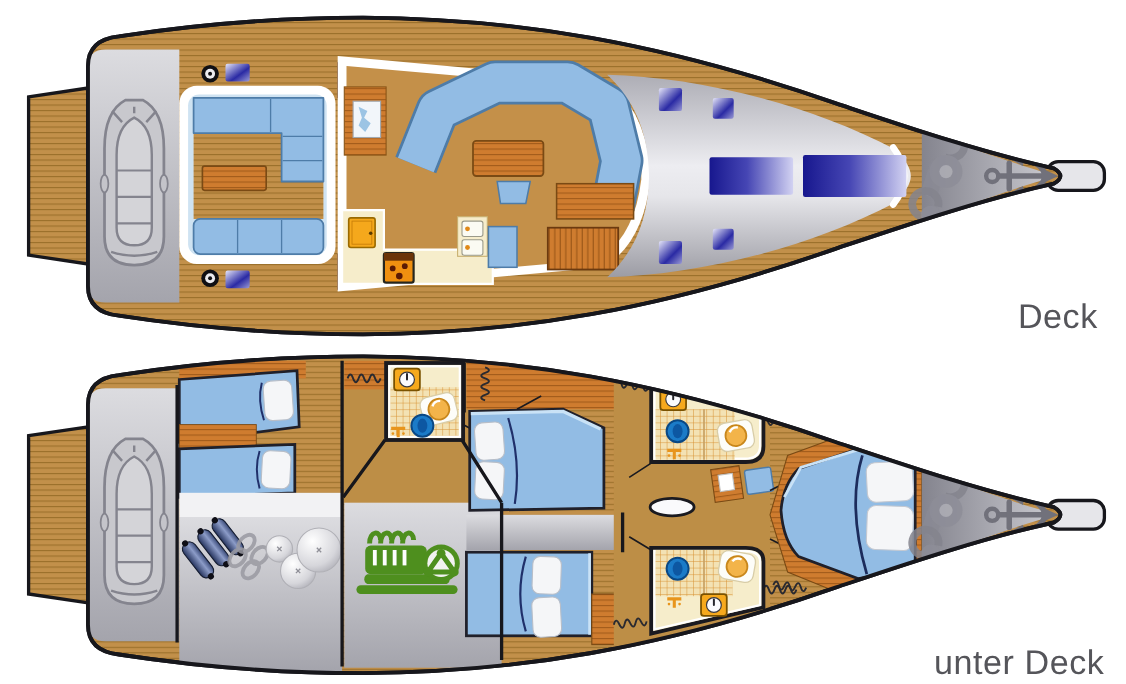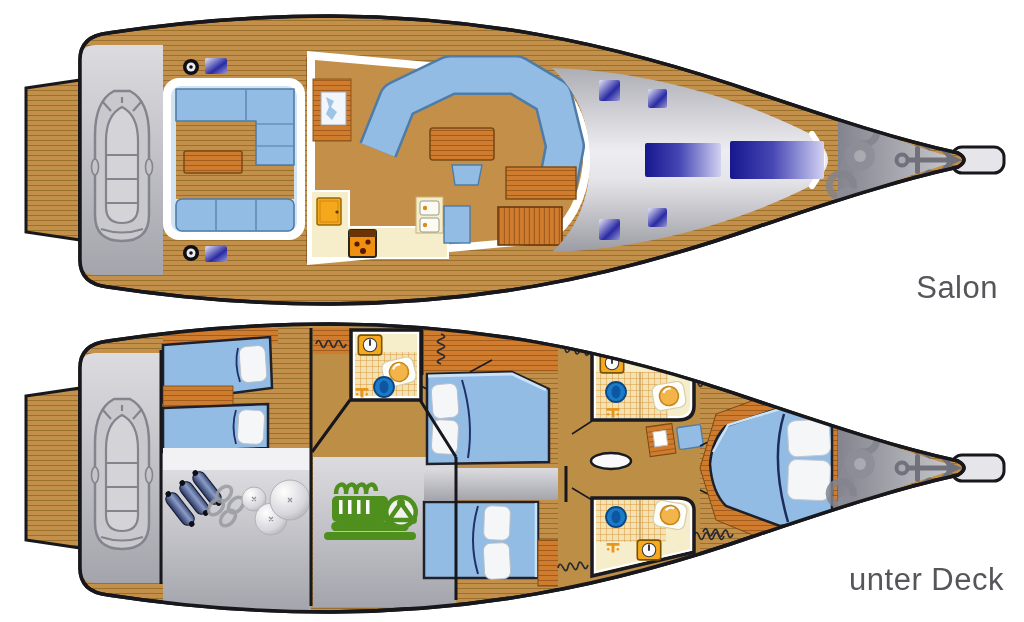--- a/index.html
+++ b/index.html
@@ -1,21 +1,21 @@
 <!DOCTYPE html>
 <html><head>
 <meta charset="utf-8">
 <style>
   html,body{margin:0;padding:0;background:#fff;}
   .stage{position:relative;width:1024px;height:622px;background:#ffffff;overflow:hidden;
          font-family:"Liberation Sans",sans-serif;}
   .stage svg{position:absolute;left:0;top:0;}
   .lbl{position:absolute;font-size:31px;color:#55555a;letter-spacing:.5px;}
   .lbl-salon{top:270px;right:26px;}
-  .lbl-unterdeck{top:562px;right:20px;}
+  .lbl-unterdeck{top:585px;right:20px;}
 </style>
 </head>
 <body>
 
 <div class="stage">
 <svg width="1024" height="622" viewBox="0 0 1024 622">
 <defs>
   <pattern id="deckWood" width="9" height="5" patternUnits="userSpaceOnUse">
     <rect width="9" height="5" fill="#C2904A"></rect>
           <path d="M0,0.5 H9" stroke="#9B702B" stroke-width="1"></path>
@@ -376,15 +376,15 @@
 
     <g stroke="#17171C" stroke-width="3">
       <path d="M161,350 V584 M311,328 V606 M456,457 V600 M422,330 V375"></path>
       <path d="M350,400 L312,452 M420,400 L456,457 M566,466 V502"></path>
     </g>
   </g>
   <use href="#hullPath" transform="translate(0,468)" fill="none" stroke="#17171C" stroke-width="3.5"></use>
 </g>
 </svg>
 
-<div class="lbl lbl-salon">Salon</div>
+<div class="lbl lbl-salon">Deck</div>
 <div class="lbl lbl-unterdeck">unter Deck</div>
 </div>
 
 </body></html>

